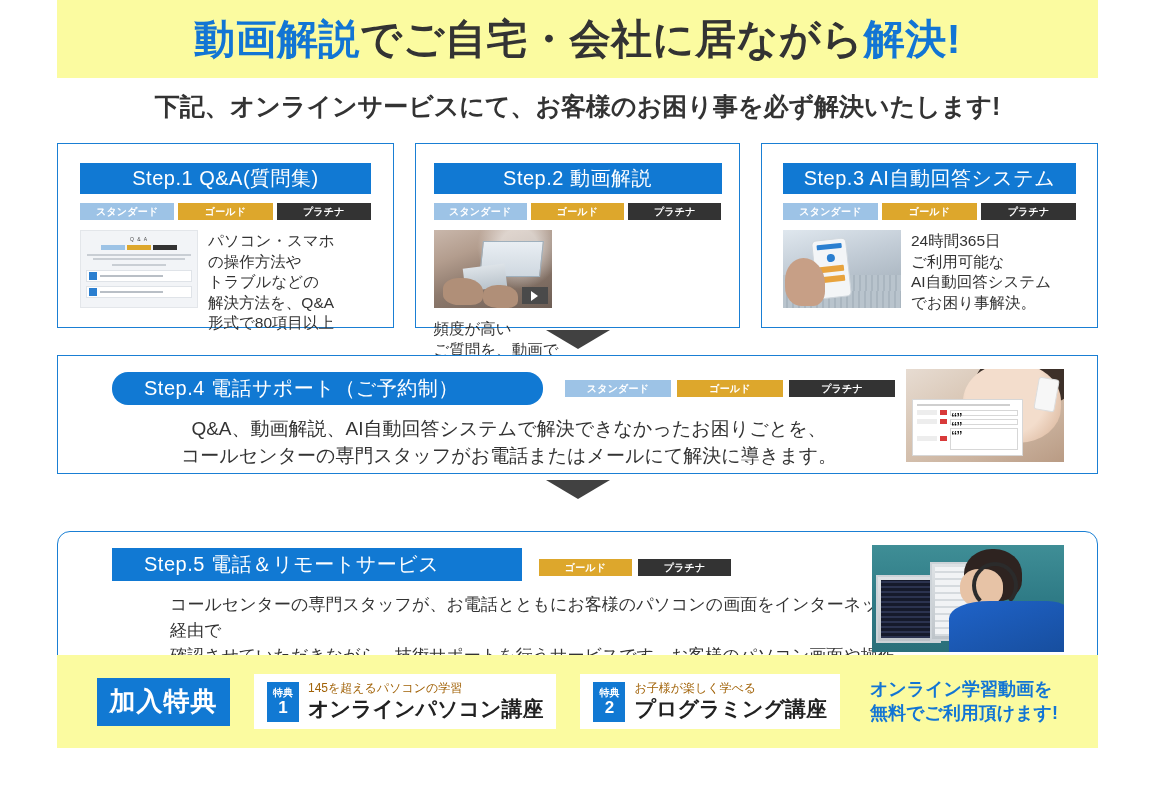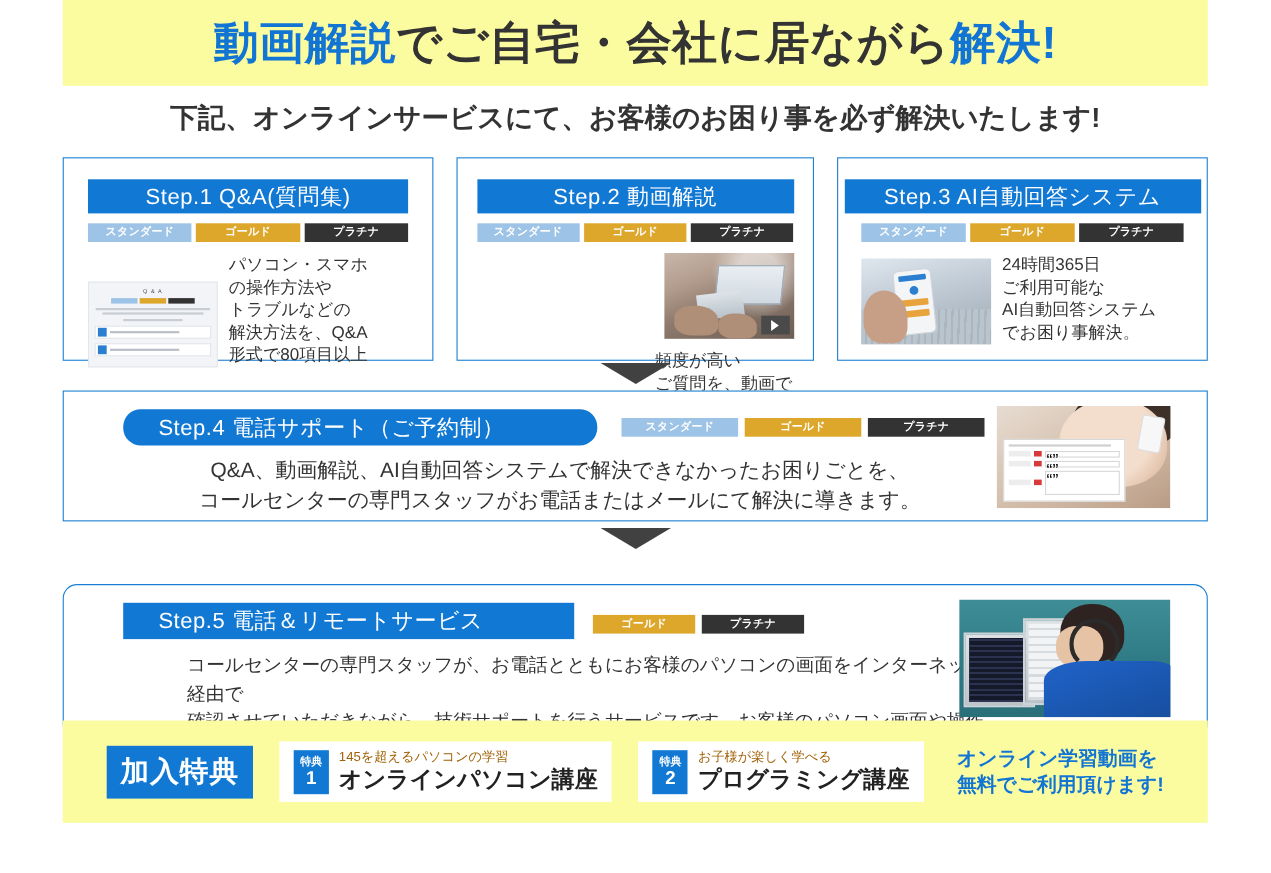--- a/index.html
+++ b/index.html
@@ -38,37 +38,37 @@
   .card.c3 { left: 704px; width: 337px; }
 
   .step-head {
     background: #1179d3; color: #ffffff;
     font-size: 20px; font-weight: 500;
     display:flex; align-items:center; justify-content:center;
     height: 31px; margin: 19px auto 0; letter-spacing: .5px;
   }
   .c1 .step-head { width: 291px; }
   .c2 .step-head { width: 288px; }
-  .c3 .step-head { width: 324px; }
+  .c3 .step-head { width: 293px; }
 
   
   .tiers { display:flex; gap: 4px; margin: 9px auto 0; }
   .c1 .tiers, .c2 .tiers, .c3 .tiers { width: 291px; }
   .c2 .tiers { width: 288px; }
   .c3 .tiers { width: 293px; }
   .tier {
     flex: 1; height: 17px; line-height: 17px; text-align: center;
     font-size: 10px; font-weight: 700; letter-spacing: .2px;
   }
   .tier.standard { background: #9dc3e6; color: #ffffff; }
   .tier.gold     { background: #dda72c; color: #ffffff; }
   .tier.platinum { background: #333333; color: #ffffff; }
 
   
-  .card-body { display:flex; margin: 10px auto 0; gap: 10px; align-items: flex-end; }
+  .card-body { display:flex; margin: 10px auto 0; gap: 10px; }
   .c1 .card-body { width: 291px; }
   .c2 .card-body { width: 288px; flex-direction: column; }
   .c3 .card-body { width: 293px; }
   .card-text {
     font-size: 15.5px; line-height: 1.33; color: #333333; white-space: pre-line;
     padding-top: 1px;
   }
 
   
   .thumb-qa {

